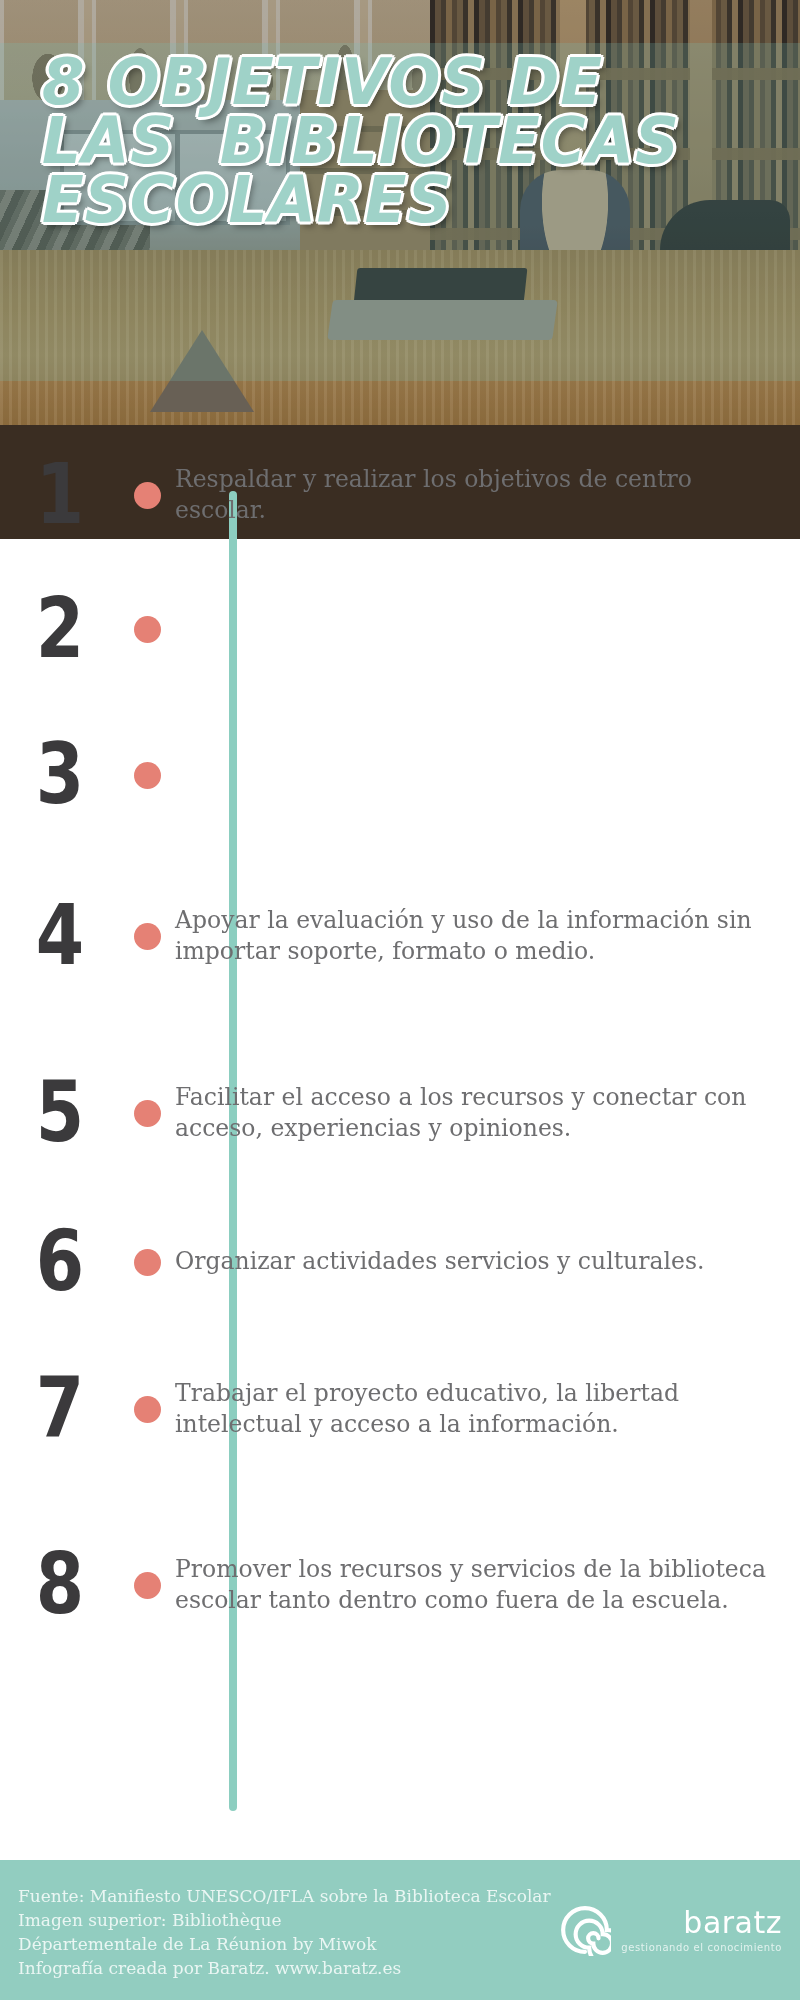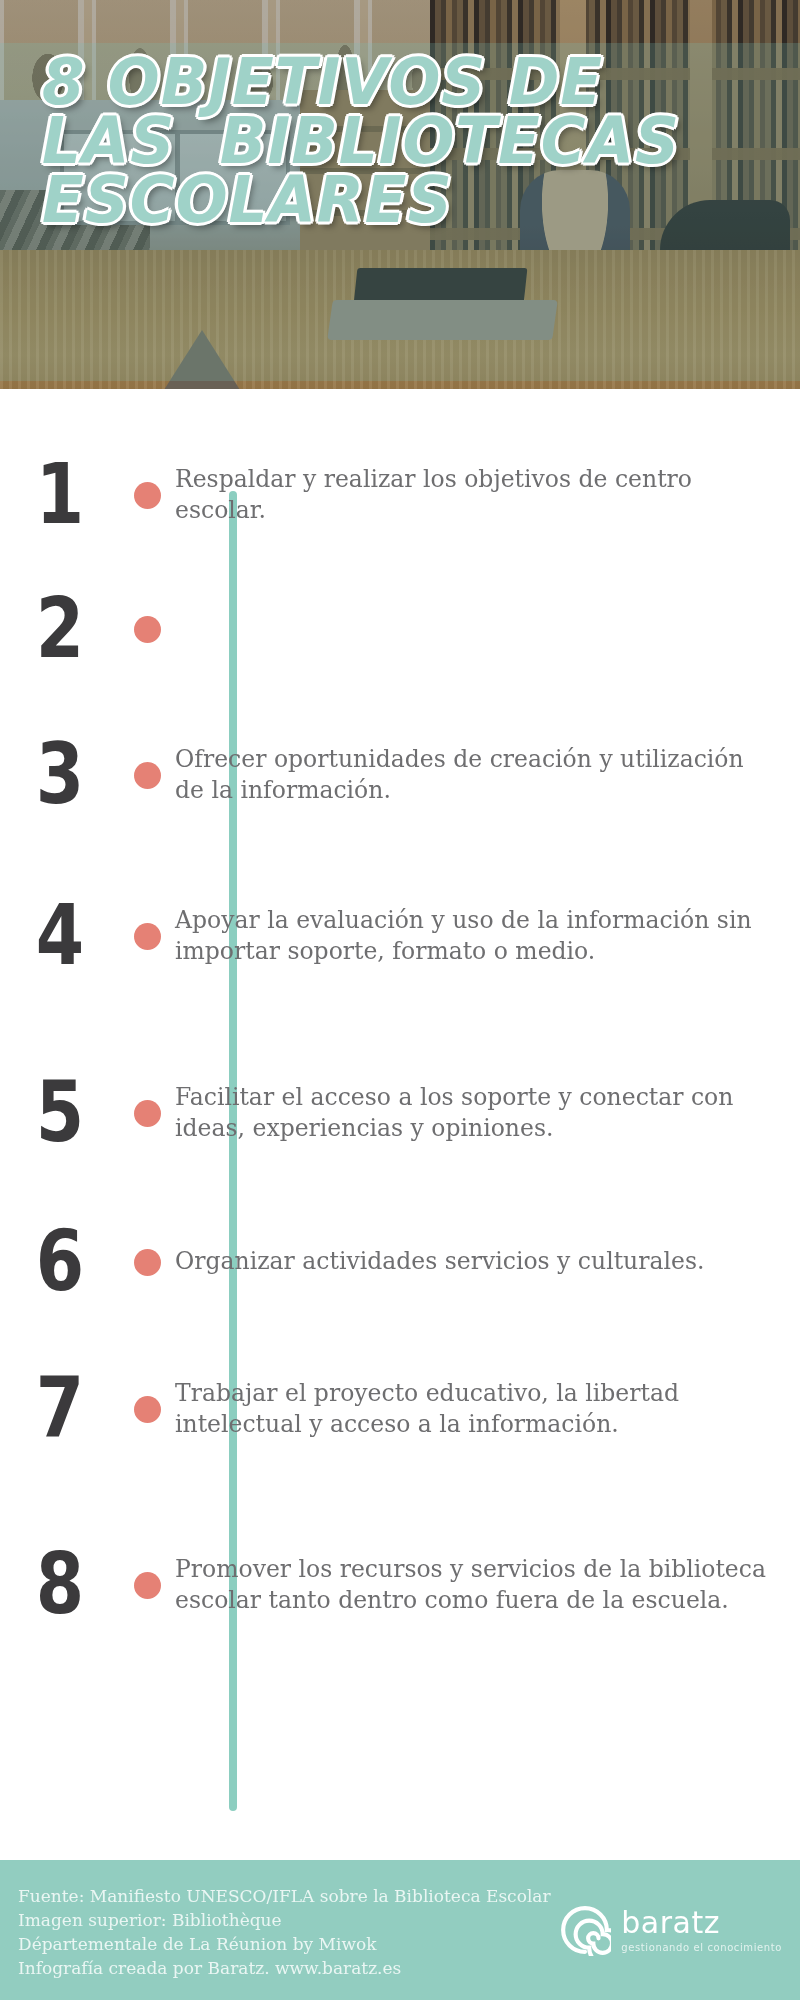--- a/index.html
+++ b/index.html
@@ -5,21 +5,21 @@
   html,body{margin:0;padding:0;}
   body{
     width:800px;height:2000px;
     background:#ffffff;
     font-family:"Liberation Sans",sans-serif;
     overflow:hidden;
   }
   .page{position:relative;width:800px;height:2000px;overflow:hidden;}
 
   
-  .hero{position:absolute;left:0;top:0;width:800px;height:389px;overflow:hidden;background:#3a2d22;}
+  .hero{position:absolute;left:0;top:0;width:800px;height:539px;overflow:hidden;background:#3a2d22;}
   .photo{position:absolute;inset:0;}
   
   .photo .wall{
     position:absolute;left:0;top:0;width:800px;height:175px;
     background:
       linear-gradient(90deg,
         #c9a878 0 30px,#e8d7b4 30px 70px,#b8936a 70px 105px,#dcc8a4 105px 150px,
         #c9a878 150px 195px,#efe0c2 195px 235px,#b99a72 235px 280px,#d8c5a2 280px 320px,
         #cdb58e 320px 360px,#8a8f92 360px 420px,#9aa0a3 420px 470px,#7e848a 470px 520px,
         #a8906a 520px 560px,#caa876 560px 610px,#9a8060 610px 650px,#b99a72 650px 700px,
@@ -169,21 +169,21 @@
   .footer{
     position:absolute;left:0;bottom:0;width:800px;height:140px;
     background:#92cdc0;
   }
   .credits{
     position:absolute;left:18px;top:24px;
     font-family:"DejaVu Serif","Liberation Serif",serif;
     font-size:17px;line-height:1.42;color:#eaf6f3;
   }
   .credits div{white-space:pre;}
-  .brand{position:absolute;right:18px;top:44px;display:flex;align-items:center;gap:10px;}
+  .brand{position:absolute;right:18px;top:44px;display:flex;align-items:center;gap:10px;text-align:right;}
   .spiral{width:52px;height:52px;flex:0 0 52px;}
   .brandtxt{display:flex;flex-direction:column;line-height:1;}
   .brandname{
     font-family:"DejaVu Sans","Liberation Sans",sans-serif;
     font-size:30px;color:#ffffff;letter-spacing:.5px;
   }
   .brandtag{
     font-family:"DejaVu Sans","Liberation Sans",sans-serif;
     font-size:10px;color:#e2f2ee;letter-spacing:.6px;margin-top:5px;
   }
@@ -238,37 +238,36 @@
       <div class="dotcell">
           <div class="dot"></div>
         </div>
     </div>
 
     <div class="row" style="height:144px;">
       <div class="num">3</div>
       <div class="dotcell">
           <div class="dot"></div>
         </div>
-      <div class="txt">Ofrecer oportunidades de creación y utilización de la información.</div>
     </div>
 
     <div class="row" style="height:178px;">
       <div class="num">4</div>
       <div class="dotcell">
           <div class="dot"></div>
         </div>
       <div class="txt">Apoyar la evaluación y uso de la información sin importar soporte, formato o medio.</div>
     </div>
 
     <div class="row" style="height:176px;">
       <div class="num">5</div>
       <div class="dotcell">
           <div class="dot"></div>
         </div>
-      <div class="txt">Facilitar el acceso a los soporte y conectar con ideas, experiencias y opiniones.</div>
+      <div class="txt">Facilitar el acceso a los recursos y conectar con acceso, experiencias y opiniones.</div>
     </div>
 
     <div class="row" style="height:122px;">
       <div class="num">6</div>
       <div class="dotcell">
           <div class="dot"></div>
         </div>
       <div class="txt">Organizar actividades servicios y culturales.</div>
     </div>
 

